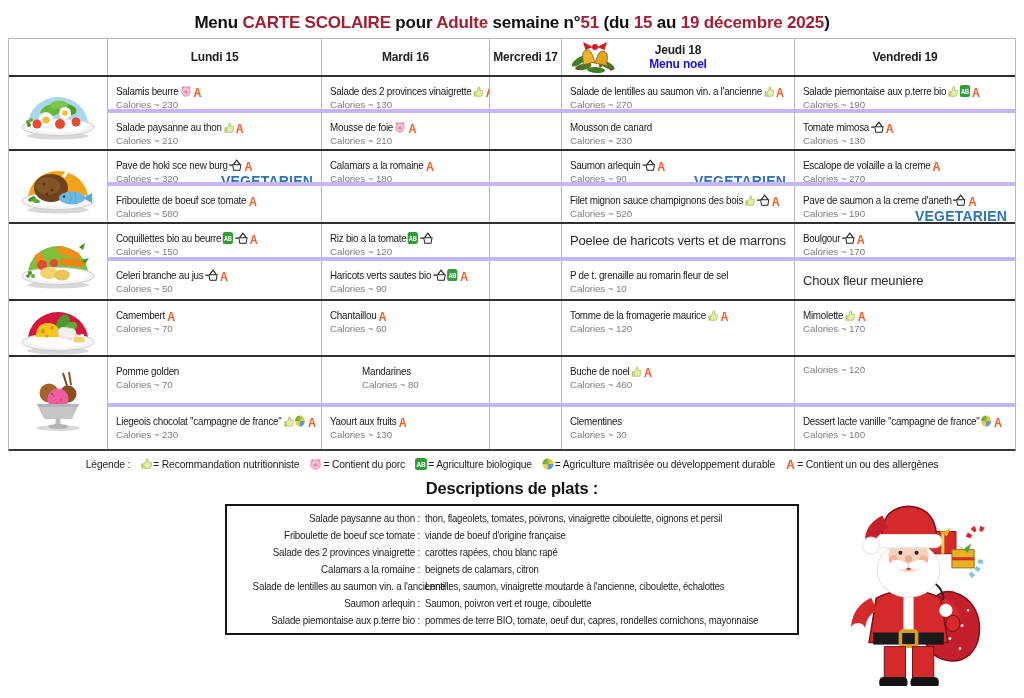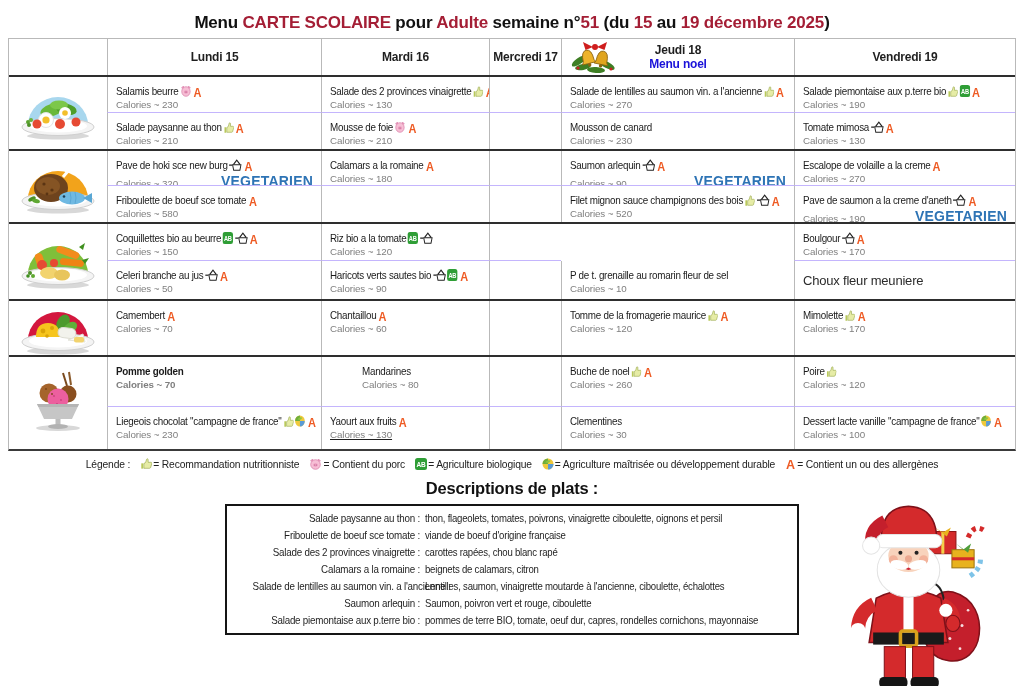--- a/index.html
+++ b/index.html
@@ -9,26 +9,26 @@
   .menu-table{margin:0 8px;border:1px solid #b9b9b9;border-bottom:2px solid #3a3a3a;background:#fff}
   .t-hdr,.grp{display:grid;grid-template-columns:98px 214px 168px 72px 233px auto}
   .t-hdr{height:36px}
   .h-cell{position:relative;border-left:1px solid #b9b9b9;display:flex;flex-direction:column;align-items:center;justify-content:center;font-weight:bold;font-size:12px;letter-spacing:-.2px}
   .h-cell:first-child{border-left:none}
   .day-sub{color:#1a12d9}
   .bells{position:absolute;left:7px;top:1px}
   .grp{border-top:2px solid #2e2e2e}
   .icon-cell{display:flex;align-items:center;justify-content:center;overflow:hidden}
   .cell{border-left:1px solid #b9b9b9;padding:4px 0 0 8px;overflow:hidden}
-  .cell.subsep{border-bottom:1px solid #c4b5fd}
+  .cell.subsep{border-bottom:4px solid #c4b5fd}
   .cell.big-cell{display:flex;align-items:center;padding-top:0}
   .big-dish{font-size:13px;letter-spacing:-.2px;color:#2b2b2b}
   .dish-line{height:15px}
   .dish-fit{display:inline-flex;align-items:center;gap:1.5px;white-space:nowrap;transform:scaleX(.88);transform-origin:0 50%;font-size:11.2px;letter-spacing:-.3px;color:#1a1a1a}
-  .cal-line{display:flex;justify-content:space-between;align-items:flex-end;padding-right:8px;margin-top:3px}
+  .cal-line{display:flex;justify-content:space-between;align-items:flex-start;padding-right:8px;margin-top:3px}
   .cal{font-size:9.8px;color:#7f7f7f;letter-spacing:-.1px}
   .veg{font-size:14px;font-weight:bold;color:#2e74b5;letter-spacing:.2px}
   .mini{display:inline-flex;line-height:0}
   .legend{margin-top:6px;text-align:center;font-size:10.3px;letter-spacing:-.15px;color:#222}
   .legend .mini{margin:0 1px 0 10px;vertical-align:-2px;display:inline-block}
   .legend-item{white-space:nowrap}
   .bottom{position:relative;margin-top:9px}
   .desc-title{text-align:center;font-size:16.5px;font-weight:bold;margin:0 0 6px;letter-spacing:-.2px;color:#111}
   .desc-box{width:556px;margin:0 auto;border:2px solid #151515;padding:4px 7px;background:#fff}
   .desc-row{display:grid;grid-template-columns:186px 1fr;column-gap:5px;font-size:10.9px;line-height:17px;letter-spacing:-.25px}
@@ -482,20 +482,23 @@
                 <path d="M4.5 5.8h9.5l-1.2 5.4H5.7z" fill="none" stroke="#222" stroke-width="1.1"></path>
                 <path d="M5.5 5.5 9.2 1.2l3.7 4.3" fill="none" stroke="#222" stroke-width="1.2"></path>
               </svg>
             </span>
           </span></div>
         <div class="cal-line">
           <span class="cal">Calories ~ 120</span>
         </div>
       </div>
       <div class="cell subsep" style="grid-area: 1 / 4;"></div>
+      <div class="cell subsep big-cell" style="grid-area: 1 / 5;">
+        <div class="big-dish">Poelee de haricots verts et de marrons</div>
+      </div>
       <div class="cell subsep" style="grid-area: 1 / 6;">
         <div class="dish-line"><span class="dish-fit">
             <span class="dish-name">Boulgour</span>
             <span class="mini">
               <svg width="15" height="12" viewBox="0 0 15 12">
                 <path d="M.5 6.2H4" stroke="#222" stroke-width="1.2" fill="none"></path>
                 <path d="M4.5 5.8h9.5l-1.2 5.4H5.7z" fill="none" stroke="#222" stroke-width="1.1"></path>
                 <path d="M5.5 5.5 9.2 1.2l3.7 4.3" fill="none" stroke="#222" stroke-width="1.2"></path>
               </svg>
             </span>
@@ -665,21 +668,21 @@
             <circle cx="45" cy="30" r=".9" fill="#c93f7d"></circle>
             <circle cx="41" cy="34" r=".9" fill="#c93f7d"></circle>
             <circle cx="30" cy="19" r=".9" fill="#7a4417"></circle>
             <circle cx="36" cy="24" r=".9" fill="#7a4417"></circle>
             <path d="M21 34h42l-7 15H28z" fill="#c6c6c6"></path>
             <path d="M21 34h42l-1.5 3H22.5z" fill="#b5b5b5"></path>
             <rect x="39.5" y="49" width="5" height="7" fill="#bdbdbd"></rect>
             <ellipse cx="42" cy="56.5" rx="10" ry="2.5" fill="#b2b2b2"></ellipse>
           </svg></span>
       </div>
-      <div class="cell subsep" style="grid-area: 1 / 2; font-weight: bold;">
+      <div class="cell subsep" style="grid-area: 1 / 2;">
         <div class="dish-line"><span class="dish-fit">
             <span class="dish-name">Pomme golden</span>
           </span></div>
         <div class="cal-line">
           <span class="cal">Calories ~ 70</span>
         </div>
       </div>
       <div class="cell subsep" style="grid-area: 1 / 3; padding-left: 40px;">
         <div class="dish-line"><span class="dish-fit">
             <span class="dish-name">Mandarines</span>
@@ -698,33 +701,24 @@
                 <path d="M4.5 12.6V7l2-1.1 1.2-3.8c.3-1 1.8-.8 1.8.5v3h3c1 0 1.6.8 1.3 1.7l-1.4 4.3c-.2.6-.8 1-1.4 1z" fill="#e6eca6" stroke="#8fa03e" stroke-width=".7"></path>
               </svg>
             </span>
             <span class="mini">
               <svg width="11" height="13" viewBox="0 0 11 13">
                 <text x="5.5" y="11.5" text-anchor="middle" font-family="Liberation Sans, sans-serif" font-size="12.5" font-weight="800" fill="#ee5b24">A</text>
               </svg>
             </span>
           </span></div>
         <div class="cal-line">
-          <span class="cal">Calories ~ 260</span>
+          <span class="cal">Calories ~ 460</span>
         </div>
       </div>
       <div class="cell subsep" style="grid-area: 1 / 6;">
-        <div class="dish-line"><span class="dish-fit">
-            <span class="dish-name">Poire</span>
-            <span class="mini">
-              <svg width="12" height="13" viewBox="0 0 14 14">
-                <path d="M1.5 13V6.8h2.2V13Z" fill="#b9c95a"></path>
-                <path d="M4.5 12.6V7l2-1.1 1.2-3.8c.3-1 1.8-.8 1.8.5v3h3c1 0 1.6.8 1.3 1.7l-1.4 4.3c-.2.6-.8 1-1.4 1z" fill="#e6eca6" stroke="#8fa03e" stroke-width=".7"></path>
-              </svg>
-            </span>
-          </span></div>
         <div class="cal-line">
           <span class="cal">Calories ~ 120</span>
         </div>
       </div>
       <div class="cell" style="grid-area: 2 / 2;">
         <div class="dish-line"><span class="dish-fit">
             <span class="dish-name">Liegeois chocolat "campagne de france"</span>
             <span class="mini">
               <svg width="12" height="13" viewBox="0 0 14 14">
                 <path d="M1.5 13V6.8h2.2V13Z" fill="#b9c95a"></path>
@@ -742,21 +736,21 @@
             <span class="mini">
               <svg width="11" height="13" viewBox="0 0 11 13">
                 <text x="5.5" y="11.5" text-anchor="middle" font-family="Liberation Sans, sans-serif" font-size="12.5" font-weight="800" fill="#ee5b24">A</text>
               </svg>
             </span>
           </span></div>
         <div class="cal-line">
           <span class="cal">Calories ~ 230</span>
         </div>
       </div>
-      <div class="cell" style="grid-area: 2 / 3; text-decoration: underline;">
+      <div class="cell" style="grid-area: 2 / 3;">
         <div class="dish-line"><span class="dish-fit">
             <span class="dish-name">Yaourt aux fruits</span>
             <span class="mini">
               <svg width="11" height="13" viewBox="0 0 11 13">
                 <text x="5.5" y="11.5" text-anchor="middle" font-family="Liberation Sans, sans-serif" font-size="12.5" font-weight="800" fill="#ee5b24">A</text>
               </svg>
             </span>
           </span></div>
         <div class="cal-line">
           <span class="cal">Calories ~ 130</span>

